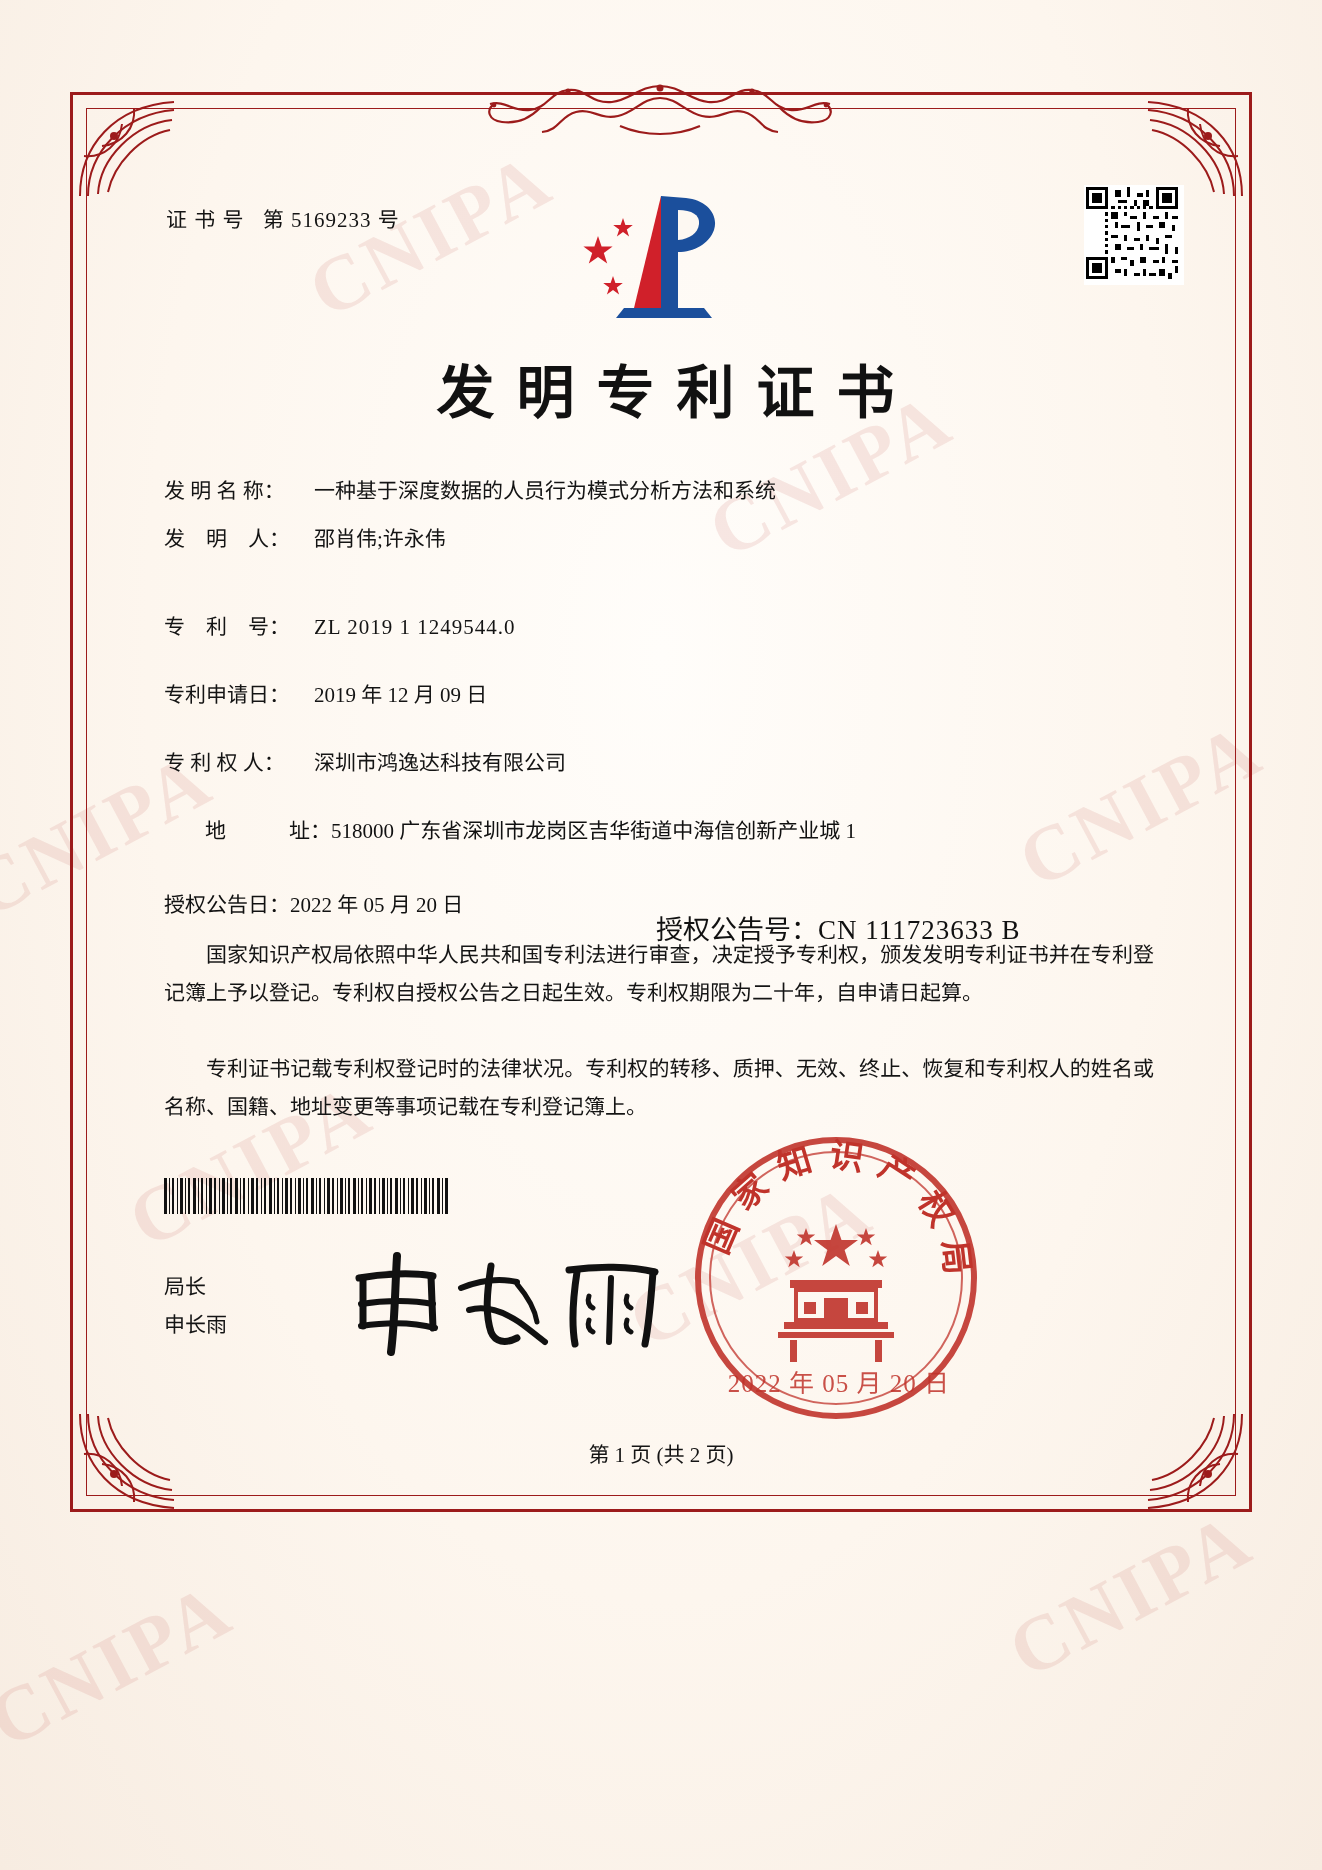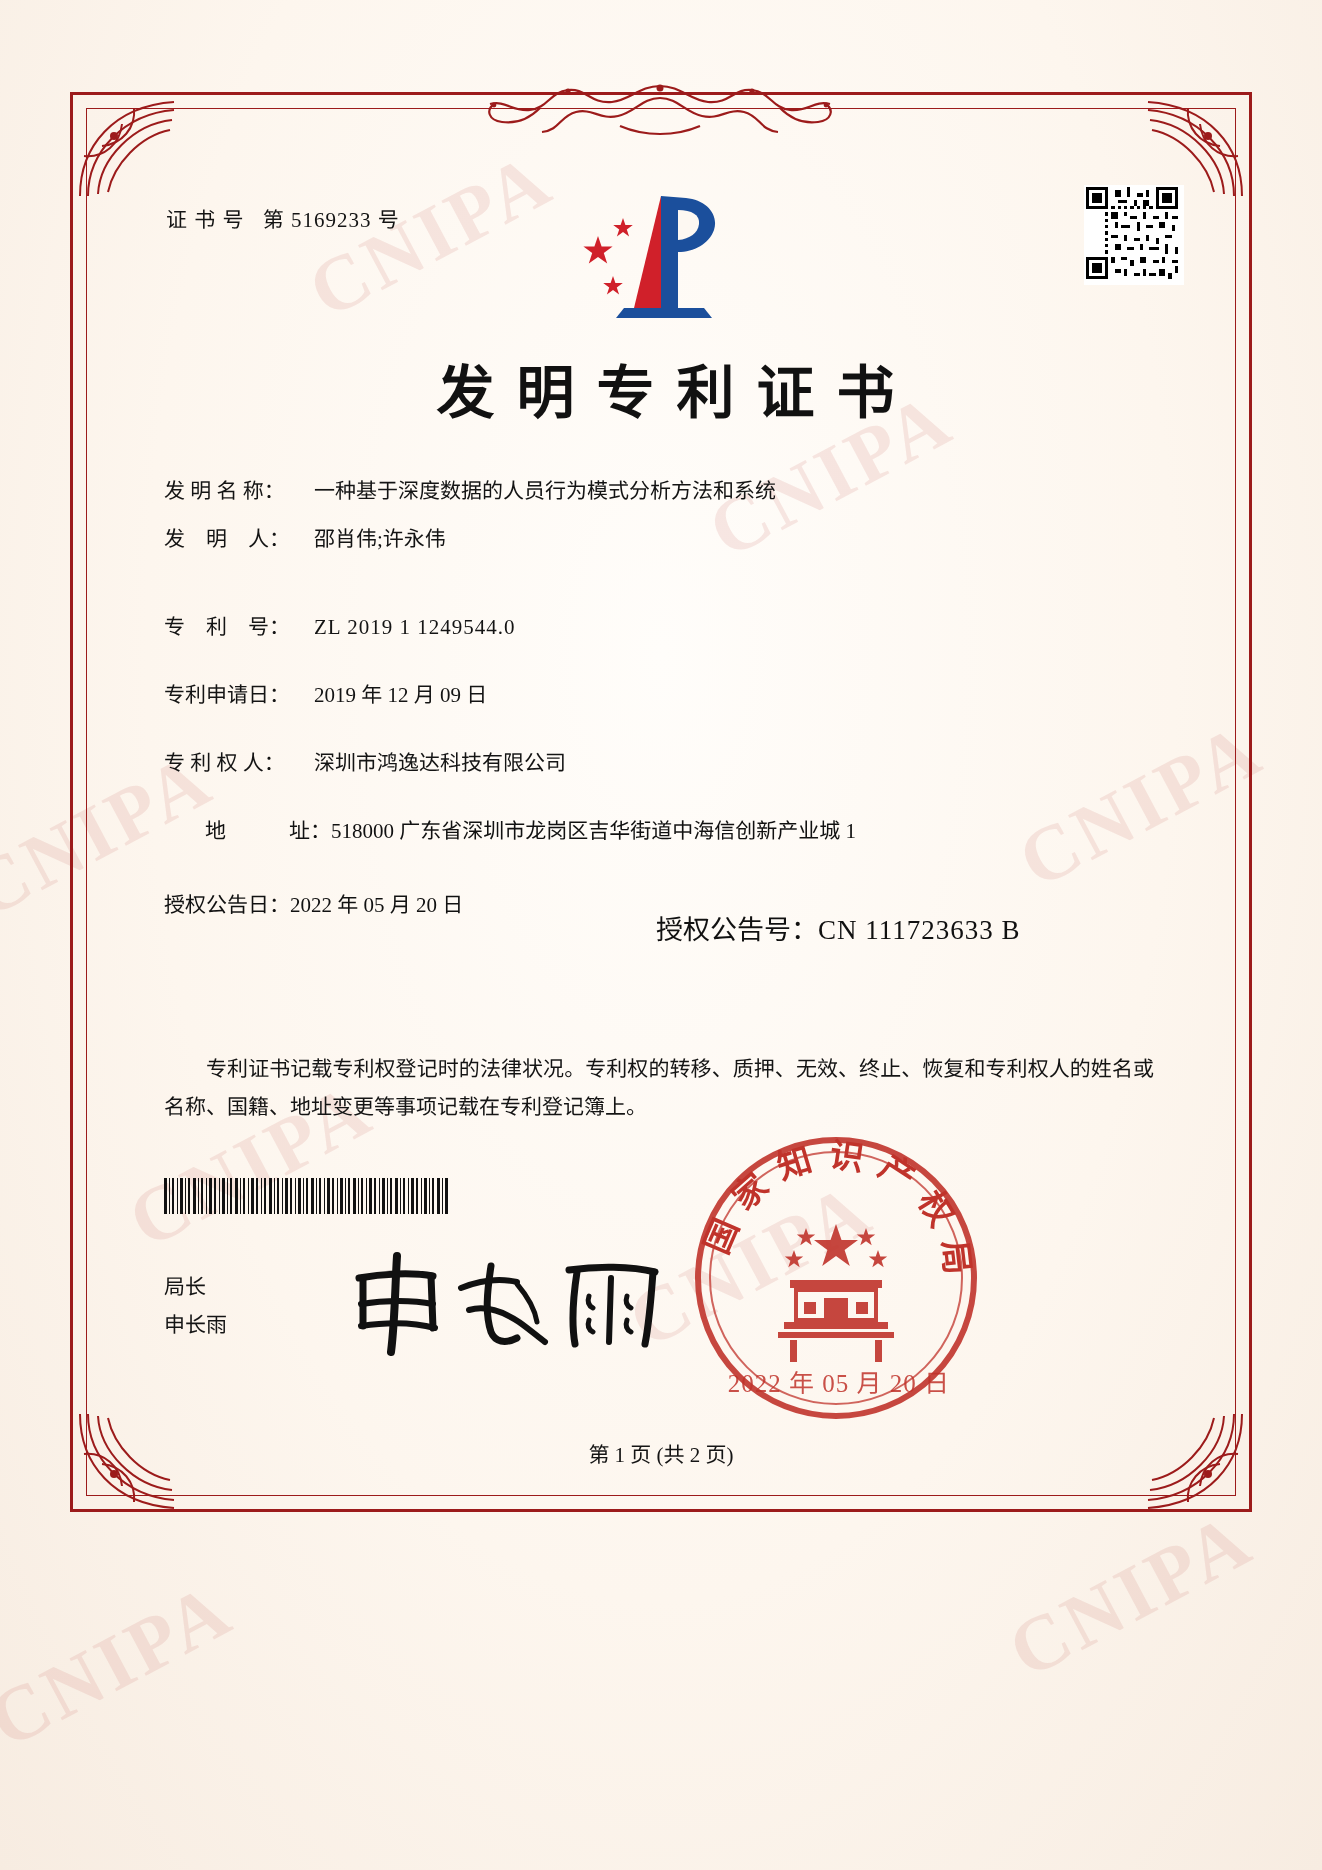--- a/index.html
+++ b/index.html
@@ -468,20 +468,21 @@
       <div><span class="lbl">地　　　址：</span><span class="val">518000 广东省深圳市龙岗区吉华街道中海信创新产业城 1</span></div>
     </div>
 
     <div class="pub-date" style="top:780px;text-align:center;">
       <span>授权公告日：</span><span>2022 年 05 月 20 日</span>
     </div>
     <div class="pub-no" style="top:780px;">
       <span>授权公告号：</span><span style="letter-spacing:1px">CN 111723633 B</span>
     </div>
 
+    <div class="para" style="top:828px;">国家知识产权局依照中华人民共和国专利法进行审查，决定授予专利权，颁发发明专利证书并在专利登记簿上予以登记。专利权自授权公告之日起生效。专利权期限为二十年，自申请日起算。</div>
     <div class="para" style="top:942px;">专利证书记载专利权登记时的法律状况。专利权的转移、质押、无效、终止、恢复和专利权人的姓名或名称、国籍、地址变更等事项记载在专利登记簿上。</div>
 
     <div id="barcode">
       <svg viewBox="0 0 290 36" width="290" height="36" shape-rendering="crispEdges">
         <rect width="290" height="36" fill="none"></rect>
         <g fill="#111">
           <rect x="0" y="0" width="3" height="36"></rect>
             <rect x="5" y="0" width="1" height="36"></rect>
           <rect x="8" y="0" width="2" height="36"></rect>
             <rect x="13" y="0" width="1" height="36"></rect>

